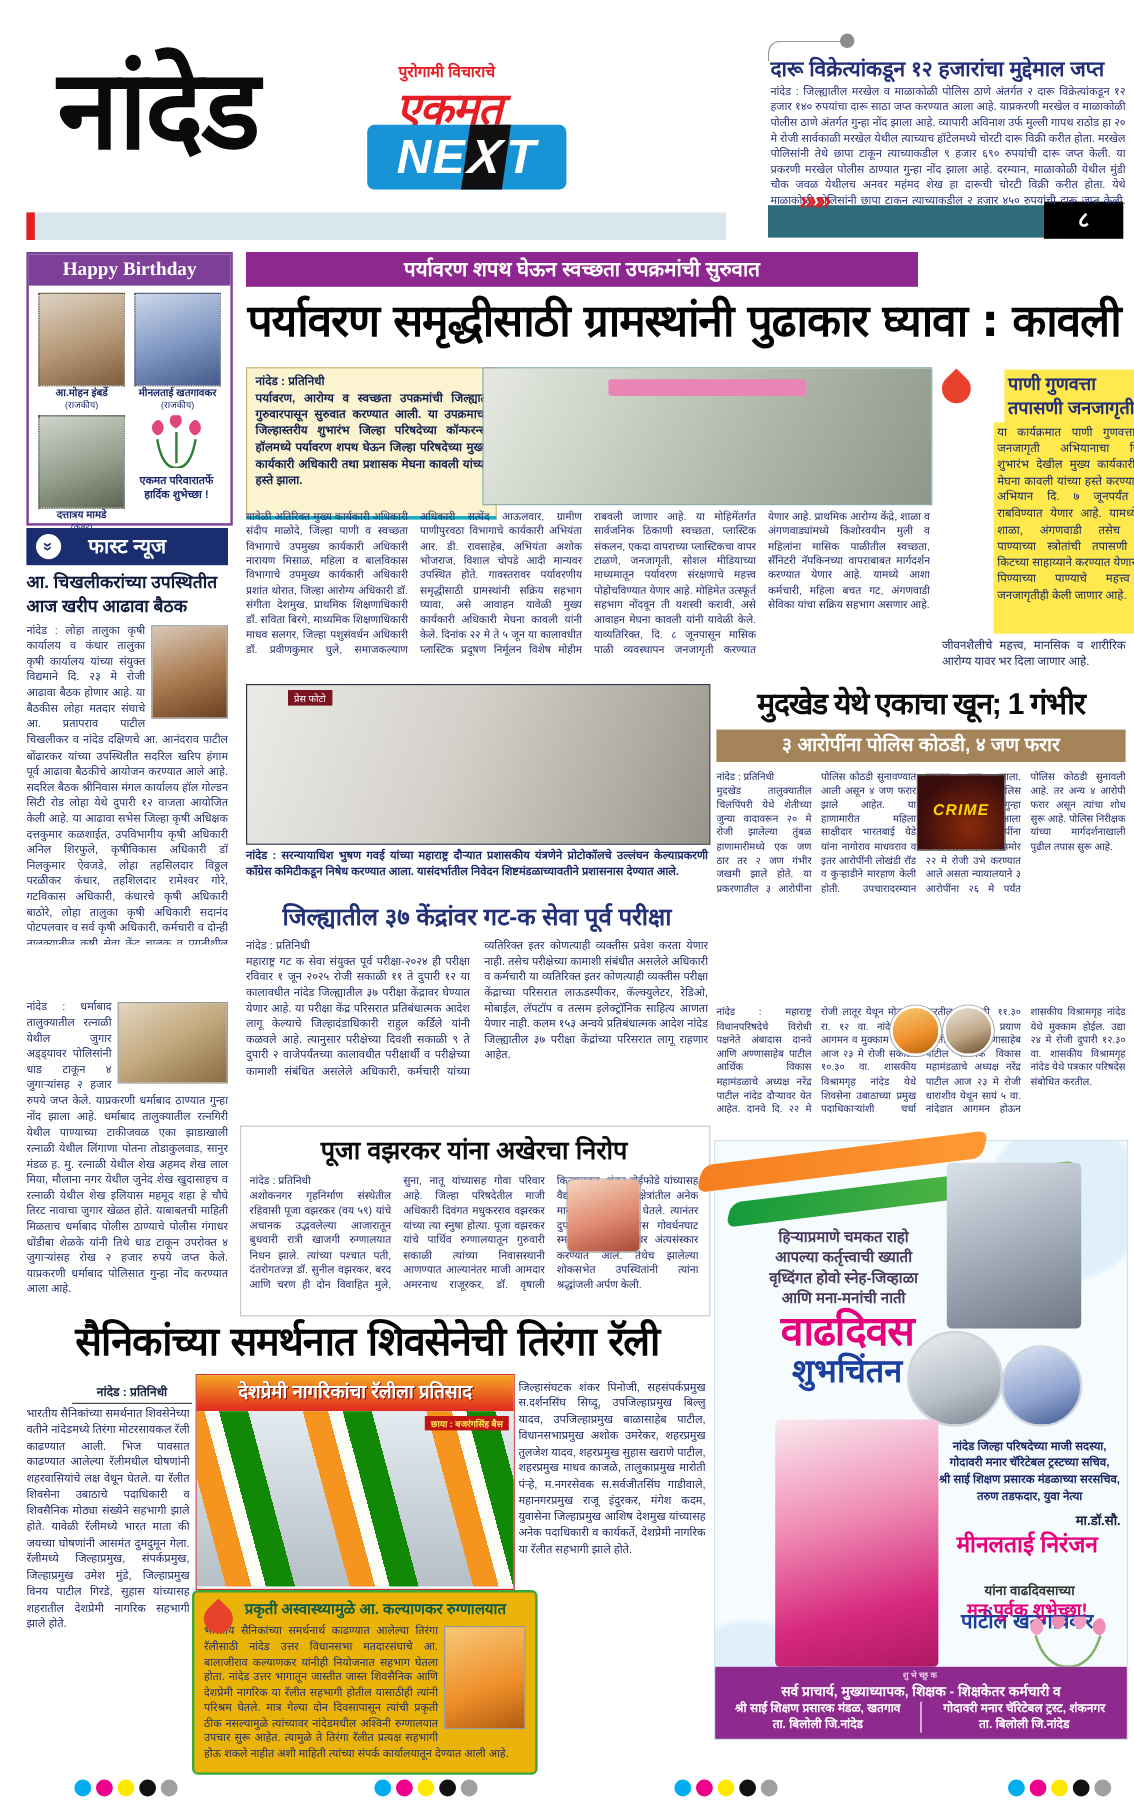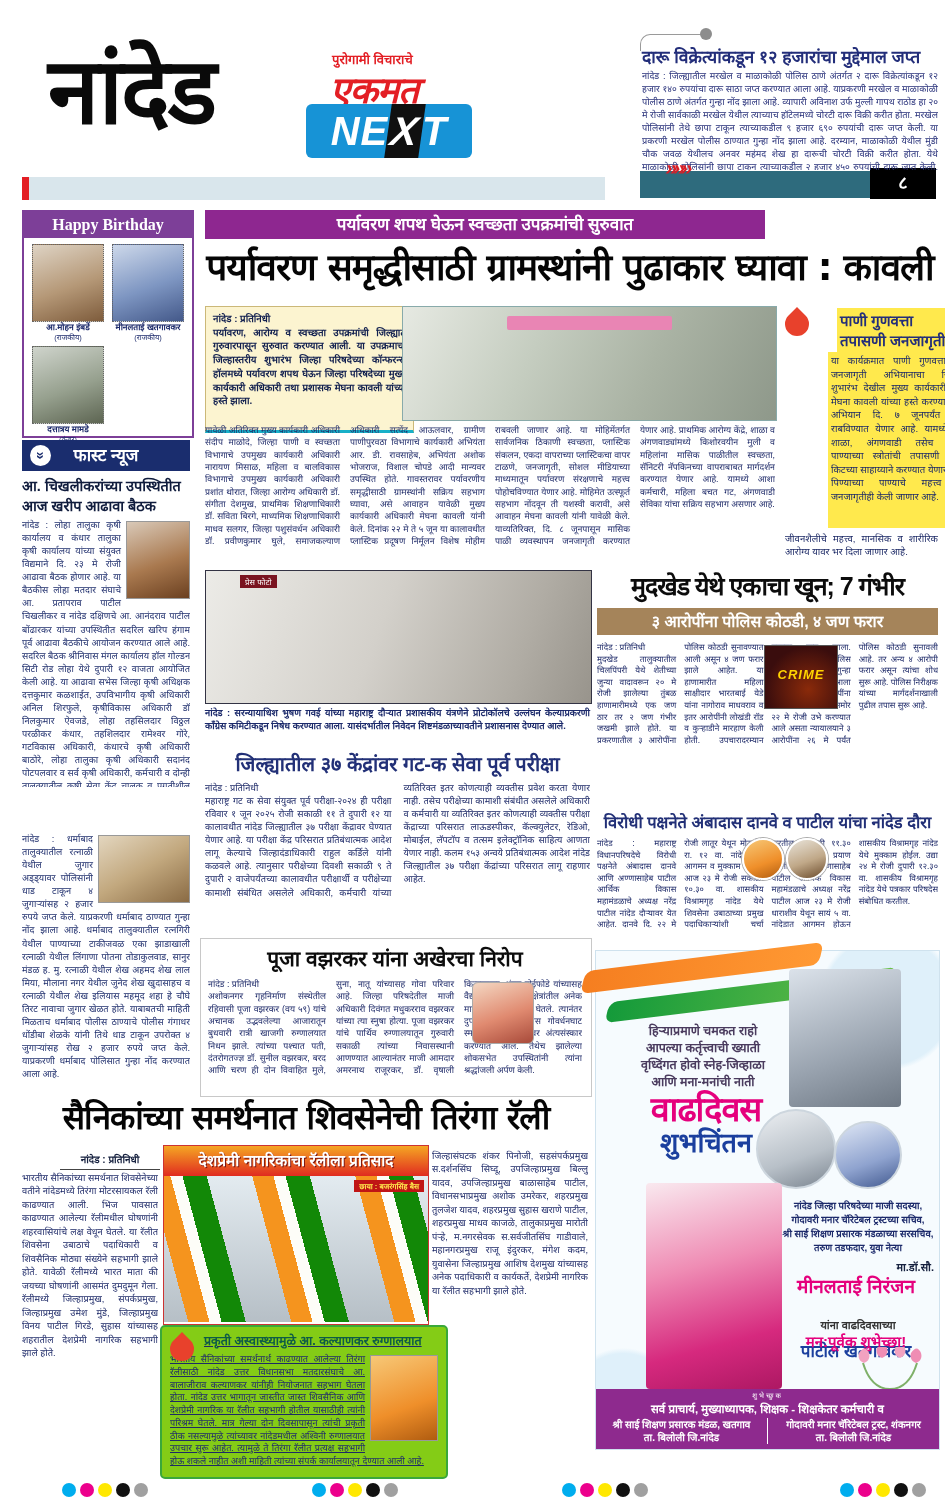--- a/index.html
+++ b/index.html
@@ -91,21 +91,21 @@
 
   
   .rally-h{left:22px;top:1097px;width:568px;font-size:33px;font-weight:900;color:#050505;text-align:center;letter-spacing:-1px;line-height:1.3;font-family:"DejaVu Sans",sans-serif;}
   .rally-byline{left:60px;top:1152px;width:100px;font-size:10px;font-weight:700;color:#16213f;text-align:center;border-bottom:1px solid #444;padding-bottom:3px;}
   .rally-lcol{left:22px;top:1172px;width:136px;height:308px;font-size:9.3px;line-height:1.45;color:#202c6a;}
   .rally-rcol{left:432px;top:1150px;width:156px;height:330px;font-size:9.3px;line-height:1.45;color:#202c6a;}
   .rally-box{left:163px;top:1145px;width:264px;height:178px;border:1px solid #c33;}
   .rally-box-head{height:30px;background:linear-gradient(180deg,#f5a623,#e02b20);color:#fff;font-size:15.5px;font-weight:800;text-align:center;line-height:30px;text-shadow:1px 1px 0 #7a1410;}
   .rally-ph{position:relative;height:146px;background:linear-gradient(75deg,transparent 0 8%,#f5941e 8% 15%,#fdfdf8 15% 19%,#128807 19% 27%,transparent 27% 42%,#f5941e 42% 49%,#fdfdf8 49% 53%,#128807 53% 61%,transparent 61% 76%,#f5941e 76% 83%,#fdfdf8 83% 87%,#128807 87% 95%,transparent 95%),linear-gradient(180deg,#e3ebf0,#b6bfc6);padding-left:44px;}
   .rally-credit{position:absolute;right:4px;top:4px;background:#c01515;color:#ffe94d;font-size:7.5px;font-weight:700;padding:1px 5px;}
-  .green-box{left:160px;top:1325px;width:268px;height:138px;background:#84cc16;border:2px solid #3aa83a;border-radius:5px;padding:6px 8px;text-decoration:underline;}
+  .green-box{left:160px;top:1325px;width:268px;height:138px;background:#eab308;border:2px solid #3aa83a;border-radius:5px;padding:6px 8px;}
   .gb-quote{position:absolute;left:8px;top:10px;}
   .gb-h{margin-left:34px;font-size:12.5px;font-weight:800;color:#0e5c46;line-height:1.3;}
   .gb-b{margin-top:4px;font-size:9.1px;line-height:1.4;color:#202c6a;}
   .gb-ph{width:66px;height:84px;background:linear-gradient(160deg,#f7c877,#ef8f2a 60%,#b05c10);border:1px solid #999;}
 
   
   .ad{left:595px;top:950px;width:343px;height:498px;background:radial-gradient(circle at 85% 10%,#dff0fa 0 12%,transparent 13%),radial-gradient(circle at 8% 92%,#dff0fa 0 10%,transparent 11%),#f6fbfe;border:1px solid #cfe2ee;}
   .brush{position:absolute;border-radius:8px;}
   .brush-saffron{left:-14px;top:6px;width:240px;height:22px;background:linear-gradient(90deg,#f57e20,#ff9933);transform:rotate(-7deg) skew(-20deg);}
   .brush-green{left:10px;top:34px;width:290px;height:20px;background:linear-gradient(90deg,#149a3a,#6cc04a);transform:rotate(-7deg) skew(-20deg);}
@@ -172,20 +172,30 @@
         <div class="bday-cap">मीनलताई खतगावकर</div>
         <div class="bday-cap bday-role">(राजकीय)</div>
       </div>
     </div>
     <div style="display:flex;justify-content:space-between;padding:4px 8px 0 8px;">
       <div>
         <div class="bday-ph ph-man2"></div>
         <div class="bday-cap">दत्तात्रय मामडे</div>
         <div class="bday-cap bday-role">(कंबर)</div>
       </div>
+      <div style="width:74px;text-align:center;">
+        <svg class="tulip-svg" width="52" height="44" viewBox="0 0 52 44">
+          <path d="M10 20 Q14 44 26 44 Q38 44 42 20" stroke="#2e7d32" stroke-width="2" fill="none"></path>
+          <line x1="26" y1="14" x2="26" y2="40" stroke="#2e7d32" stroke-width="2"></line>
+          <path d="M6 8 q5 -8 9 0 q2 6 -4.5 9 q-6.5 -3 -4.5 -9" fill="#e0457b"></path>
+          <path d="M21 2 q5 -8 9 0 q2 6 -4.5 9 q-6.5 -3 -4.5 -9" fill="#e0457b"></path>
+          <path d="M37 8 q5 -8 9 0 q2 6 -4.5 9 q-6.5 -3 -4.5 -9" fill="#e0457b"></path>
+        </svg>
+        <div class="bday-wish">एकमत परिवारातर्फे हार्दिक शुभेच्छा !</div>
+      </div>
     </div>
   </div>
 
   <div class="abs fast-head">
     <span class="fn-icon">»</span>
     <span>फास्ट न्यूज</span>
   </div>
   <div class="abs fast-h1">आ. चिखलीकरांच्या उपस्थितीत आज खरीप आढावा बैठक</div>
   <div class="abs fast-b1 just clip">
     <div class="float-r fn-ph1"></div><span>नांदेड : लोहा तालुका कृषी कार्यालय व कंधार तालुका कृषी कार्यालय यांच्या संयुक्त विद्यमाने दि. २३ मे रोजी आढावा बैठक होणार आहे. या बैठकीस लोहा मतदार संघाचे आ. प्रतापराव पाटील चिखलीकर व नांदेड दक्षिणचे आ. आनंदराव पाटील बोंढारकर यांच्या उपस्थितीत सदरिल खरिप हंगाम पूर्व आढावा बैठकीचे आयोजन करण्यात आले आहे. सदरिल बैठक श्रीनिवास मंगल कार्यालय हॉल गोल्डन सिटी रोड लोहा येथे दुपारी १२ वाजता आयोजित केली आहे. या आढावा सभेस जिल्हा कृषी अधिक्षक दत्तकुमार कळशाईत, उपविभागीय कृषी अधिकारी अनिल शिरफुले, कृषीविकास अधिकारी डॉ निलकुमार ऐवजडे, लोहा तहसिलदार विठ्ठल परळीकर कंधार, तहशिलदार रामेश्वर गोरे, गटविकास अधिकारी, कंधारचे कृषी अधिकारी बाठोरे, लोहा तालुका कृषी अधिकारी सदानंद पोटपलवार व सर्व कृषी अधिकारी, कर्मचारी व दोन्ही तालुक्यातील कृषी सेवा केंद्र चालक व प्रगतीशील शेतकरी यांची उपस्थिती राहणार आहे.</span>
@@ -211,27 +221,26 @@
 
   <div class="abs press-ph">
     <div class="press-label">प्रेस फोटो</div>
   </div>
   <div class="abs press-cap just">नांदेड : सरन्यायाधिश भुषण गवई यांच्या महाराष्ट्र दौऱ्यात प्रशासकीय यंत्रणेने प्रोटोकॉलचे उल्लंघन केल्याप्रकरणी काँग्रेस कमिटीकडून निषेध करण्यात आला. यासंदर्भातील निवेदन शिष्टमंडळाच्यावतीने प्रशासनास देण्यात आले.</div>
 
   <div class="abs exam-h">जिल्ह्यातील ३७ केंद्रांवर गट-क सेवा पूर्व परीक्षा</div>
   <div class="abs exam-b just pre clip">नांदेड : प्रतिनिधी
 महाराष्ट्र गट क सेवा संयुक्त पूर्व परीक्षा-२०२४ ही परीक्षा रविवार १ जून २०२५ रोजी सकाळी ११ ते दुपारी १२ या कालावधीत नांदेड जिल्ह्यातील ३७ परीक्षा केंद्रावर घेण्यात येणार आहे. या परीक्षा केंद्र परिसरात प्रतिबंधात्मक आदेश लागू केल्याचे जिल्हादंडाधिकारी राहुल कर्डिले यांनी कळवले आहे. त्यानुसार परीक्षेच्या दिवशी सकाळी ९ ते दुपारी २ वाजेपर्यंतच्या कालावधीत परीक्षार्थी व परीक्षेच्या कामाशी संबंधित असलेले अधिकारी, कर्मचारी यांच्या व्यतिरिक्त इतर कोणत्याही व्यक्तीस प्रवेश करता येणार नाही. तसेच परीक्षेच्या कामाशी संबंधीत असलेले अधिकारी व कर्मचारी या व्यतिरिक्त इतर कोणत्याही व्यक्तीस परीक्षा केंद्राच्या परिसरात लाऊडस्पीकर, कॅल्क्युलेटर, रेडिओ, मोबाईल, लॅपटॉप व तत्सम इलेक्ट्रॉनिक साहित्य आणता येणार नाही. कलम १५३ अन्वये प्रतिबंधात्मक आदेश नांदेड जिल्ह्यातील ३७ परीक्षा केंद्रांच्या परिसरात लागू राहणार आहेत.</div>
 
-  <div class="abs mur-h">मुदखेड येथे एकाचा खून; 7 गंभीर</div>
+  <div class="abs mur-h">मुदखेड येथे एकाचा खून; 1 गंभीर</div>
   <div class="abs mur-sub">३ आरोपींना पोलिस कोठडी, ४ जण फरार</div>
   <div class="abs mur-b just pre clip">नांदेड : प्रतिनिधी
 मुदखेड तालुक्यातील चिलपिंपरी येथे शेतीच्या जुन्या वादावरून २० मे रोजी झालेल्या तुंबळ हाणामारीमध्ये एक जण ठार तर २ जण गंभीर जखमी झाले होते. या प्रकरणातील ३ आरोपींना पोलिस कोठडी सुनावण्यात आली असून ४ जण फरार झाले आहेत. या हाणामारीत महिला साक्षीदार भारतबाई येडे यांना नागोराव माधवराव व इतर आरोपींनी लोखंडी रॉड व कुऱ्हाडीने मारहाण केली होती. उपचारादरम्यान एकाचा मृत्यू झाला. याप्रकरणी मुदखेड पोलिस ठाण्यात खुनाचा गुन्हा दाखल करण्यात आला आहे. उपरोक्त आरोपींना सन्माननीय न्यायालयासमोर २२ मे रोजी उभे करण्यात आले असता न्यायालयाने ३ आरोपींना २६ मे पर्यंत पोलिस कोठडी सुनावली आहे. तर अन्य ४ आरोपी फरार असून त्यांचा शोध सुरू आहे. पोलिस निरीक्षक यांच्या मार्गदर्शनाखाली पुढील तपास सुरू आहे.</div>
   <div class="abs crime-box">CRIME</div>
 
-  <div class="abs dan-h">विरोधी पक्षनेते अंबादास दानवे व पाटील यांचा नांदेड दौरा</div>
   <div class="abs dan-b just clip">नांदेड : महाराष्ट्र विधानपरिषदेचे विरोधी पक्षनेते अंबादास दानवे आणि अण्णासाहेब पाटील आर्थिक विकास महामंडळाचे अध्यक्ष नरेंद्र पाटील नांदेड दौऱ्यावर येत आहेत. दानवे दि. २२ मे रोजी लातूर येथून मोटारीने रा. १२ वा. नांदेड येथे आगमन व मुक्काम राहिल. आज २३ मे रोजी सकाळी १०.३० वा. शासकीय विश्रामगृह नांदेड येथे शिवसेना उबाठाच्या प्रमुख पदाधिकाऱ्यांशी चर्चा करतील. सकाळी ११.३० वा. परभणीकडे प्रयाण करतील. तर अण्णासाहेब पाटील आर्थिक विकास महामंडळाचे अध्यक्ष नरेंद्र पाटील आज २३ मे रोजी धाराशीव येथून सायं ५ वा. नांदेडात आगमन होऊन शासकीय विश्रामगृह नांदेड येथे मुक्काम होईल. उद्या २४ मे रोजी दुपारी १२.३० वा. शासकीय विश्रामगृह नांदेड येथे पत्रकार परिषदेस संबोधित करतील.</div>
   <div class="abs headshot hs1"></div>
   <div class="abs headshot hs2"></div>
 
   <div class="abs pooja-box"></div>
   <div class="abs pooja-h">पूजा वझरकर यांना अखेरचा निरोप</div>
   <div class="abs pooja-b just pre clip">नांदेड : प्रतिनिधी
 अशोकनगर गृहनिर्माण संस्थेतील रहिवासी पूजा वझरकर (वय ५९) यांचे अचानक उद्भवलेल्या आजारातून बुधवारी रात्री खाजगी रुग्णालयात निधन झाले. त्यांच्या पश्चात पती, दंतरोगतज्ज्ञ डॉ. सुनील वझरकर, बरद आणि चरण ही दोन विवाहित मुले, सुना, नातू यांच्यासह गोवा परिवार आहे. जिल्हा परिषदेतील माजी अधिकारी दिवंगत मधुकरराव वझरकर यांच्या त्या स्नुषा होत्या. पूजा वझरकर यांचे पार्थिव रुग्णालयातून गुरुवारी सकाळी त्यांच्या निवासस्थानी आणण्यात आल्यानंतर माजी आमदार अमरनाथ राजूरकर, डॉ. वृषाली किन्हाळकर, शंतनू डोईफोडे यांच्यासह वैद्यकीय तसेच इतर क्षेत्रांतील अनेक मान्यवरांनी अंत्यदर्शन घेतले. त्यानंतर दुपारी १२च्या सुमारास गोवर्धनघाट स्मशानभूमीत त्यांच्यावर अंत्यसंस्कार करण्यात आले. तेथेच झालेल्या शोकसभेत उपस्थितांनी त्यांना श्रद्धांजली अर्पण केली.</div>
   <div class="abs pooja-ph"></div>
 

